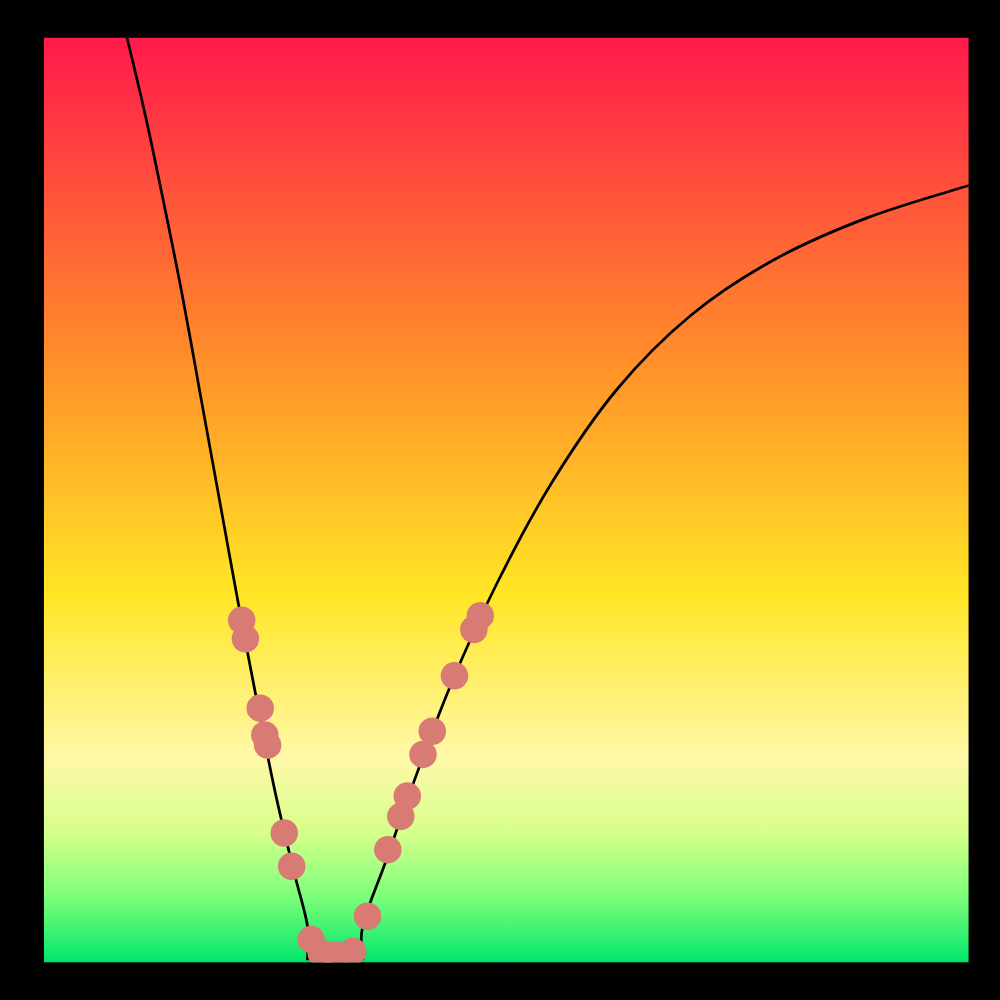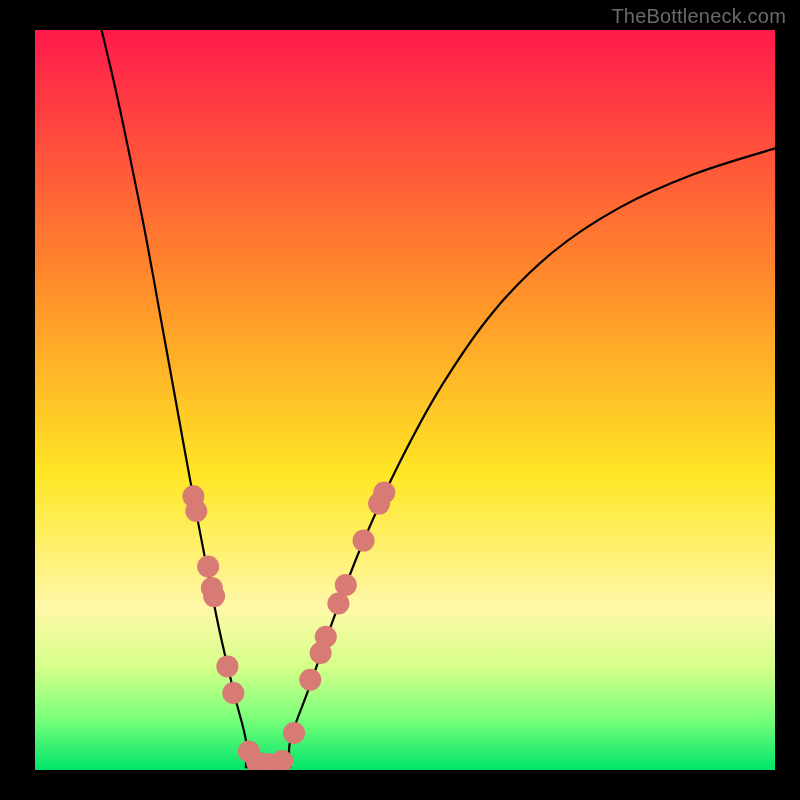--- a/index.html
+++ b/index.html
@@ -65,14 +65,13 @@
           <circle cx="285.64" cy="623.08" r="11" fill="#d77b74"></circle>
           <circle cx="290.82" cy="606.80" r="11" fill="#d77b74"></circle>
           <circle cx="303.40" cy="573.50" r="11" fill="#d77b74"></circle>
           <circle cx="310.80" cy="555.00" r="11" fill="#d77b74"></circle>
           <circle cx="328.56" cy="510.60" r="11" fill="#d77b74"></circle>
           <circle cx="344.10" cy="473.60" r="11" fill="#d77b74"></circle>
           <circle cx="349.28" cy="462.50" r="11" fill="#d77b74"></circle>
         </g>
       </svg>
     </div>
-  <div id="watermark" style="right: 14px; top: 5px;">TheBottleneck.com</div>
 </div>
 
 </body></html>

